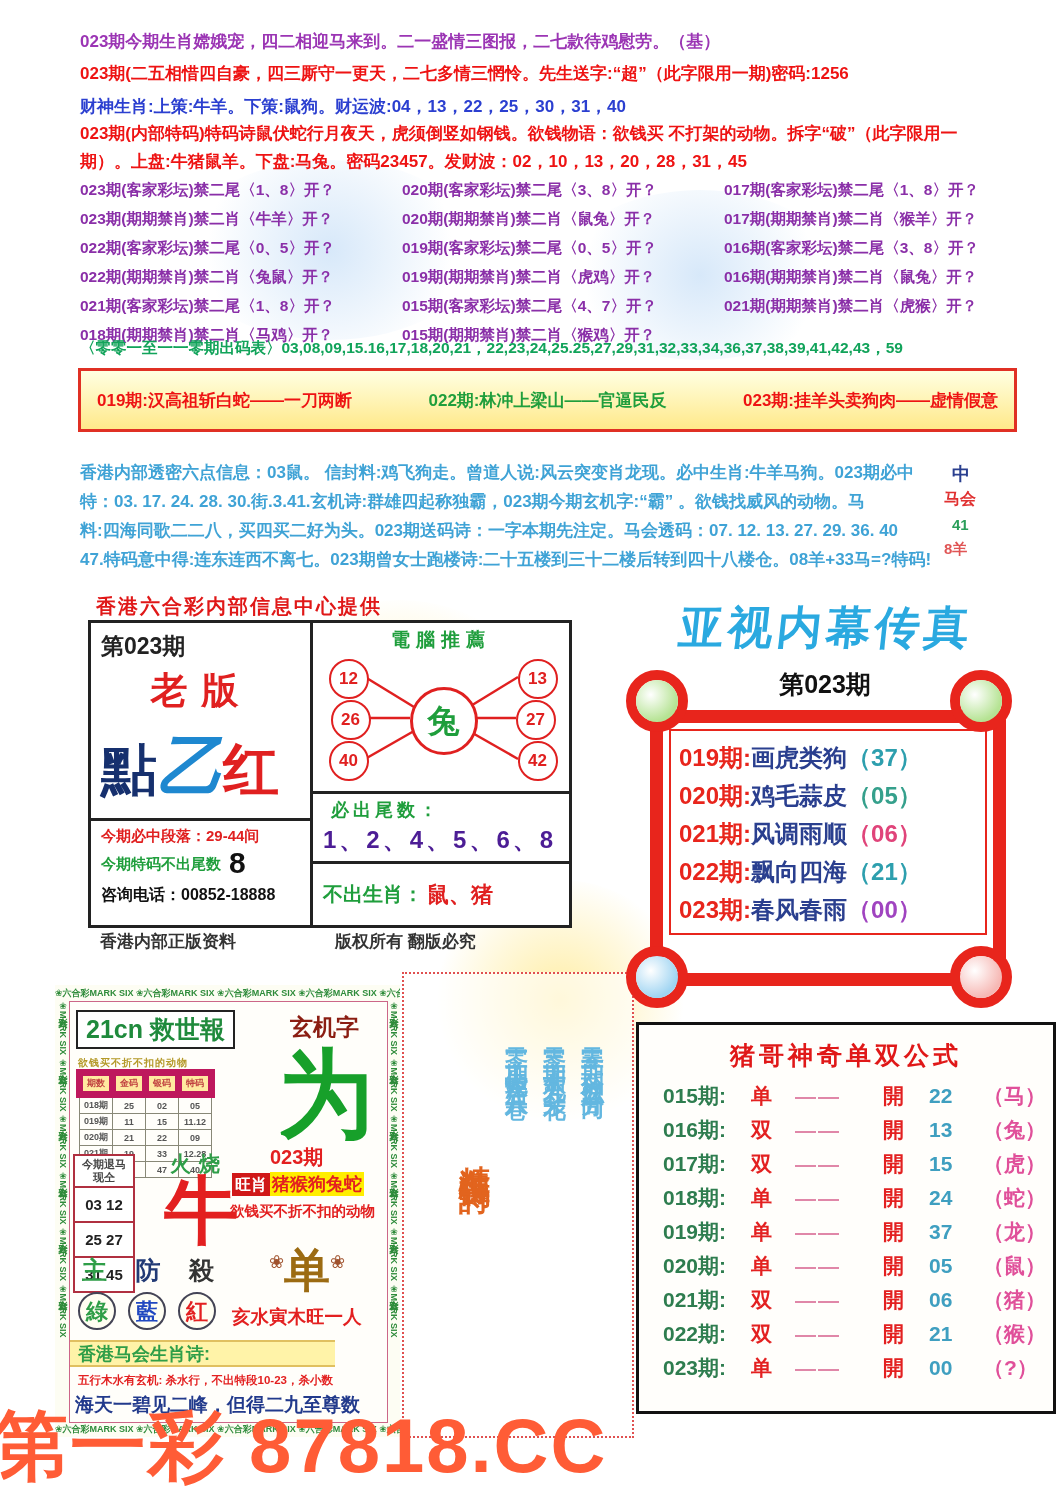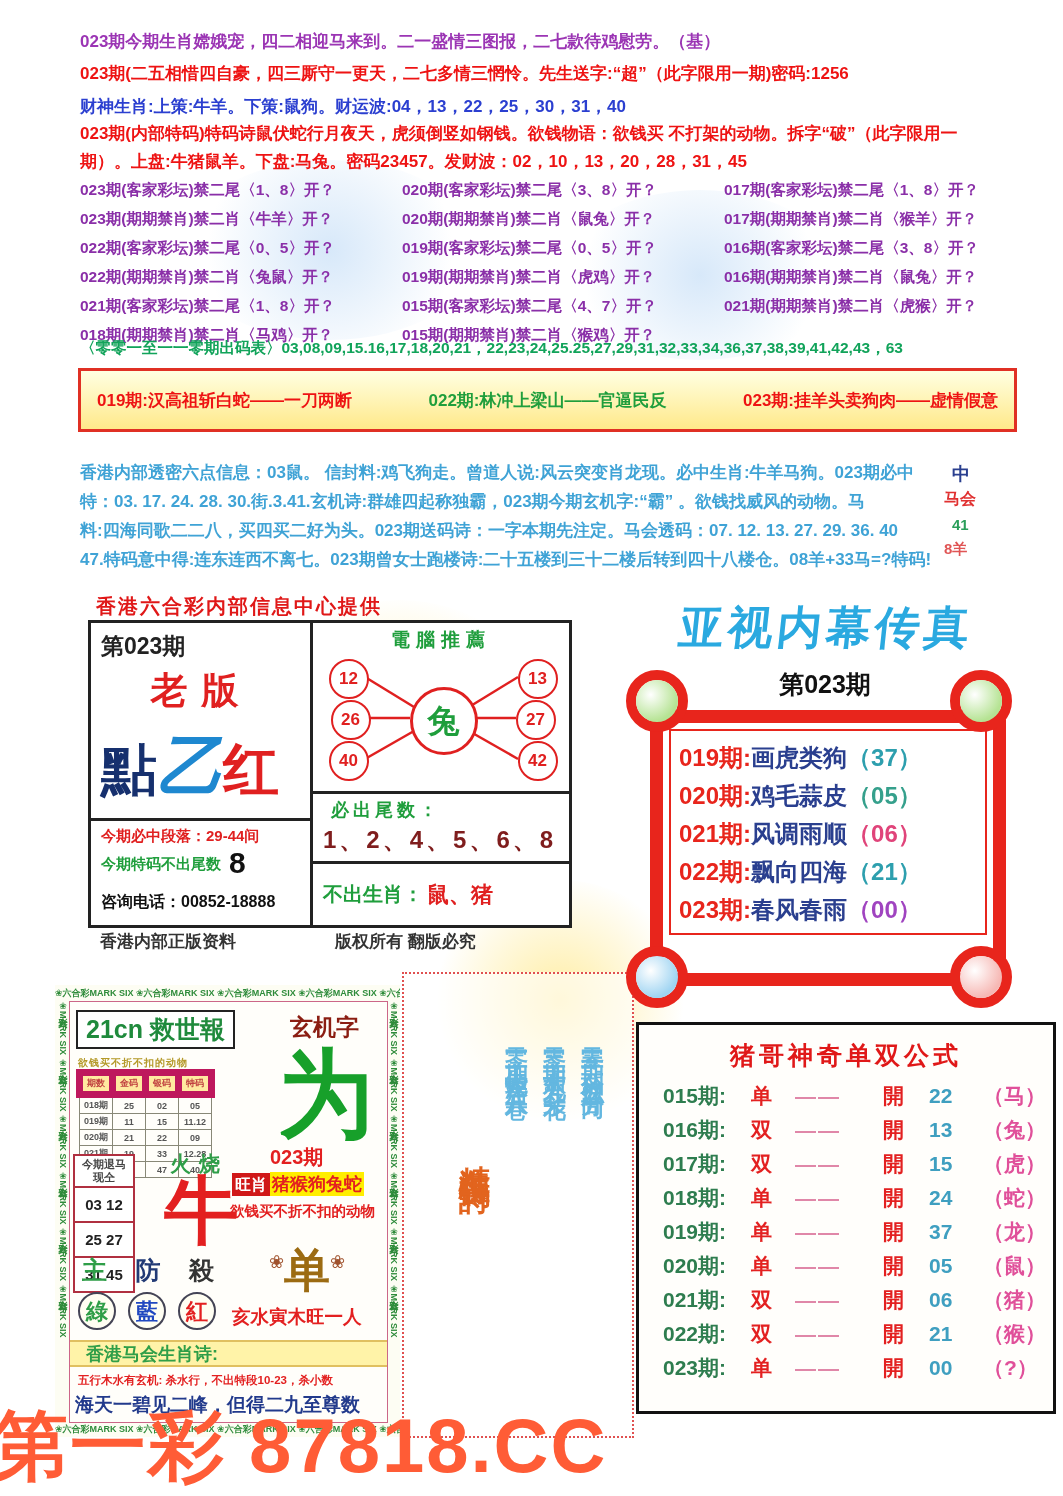--- a/index.html
+++ b/index.html
@@ -1,17 +1,17 @@
 <!DOCTYPE html>
 <html><head>
 <meta charset="utf-8">
 <style>
   html,body{margin:0;padding:0;background:#fff;}
   .page{position:relative;width:1063px;height:1496px;background:#ffffff;overflow:hidden;
-        font-family:"Liberation Sans","DejaVu Sans",sans-serif;font-weight:bold;}
+        font-family:"Liberation Sans","DejaVu Sans",sans-serif;font-weight:bold;border-radius:30px;}
   .nowrap{white-space:nowrap;}
 
   
   .wm-y{position:absolute;border-radius:50%;background:radial-gradient(circle,rgba(255,223,90,.55),rgba(255,223,90,0) 70%);z-index:0;}
   .wm-b{position:absolute;border-radius:50%;background:radial-gradient(circle,rgba(150,195,240,.38),rgba(150,195,240,0) 70%);z-index:0;}
   .z1{z-index:1;}
 
   
   .t-line{position:absolute;left:80px;white-space:nowrap;font-size:17px;}
   .c-purple{color:#9b35b4;} .c-red{color:#ee1313;} .c-blue{color:#2b3fd0;}
@@ -38,32 +38,32 @@
   .hk-issue{font-size:23px;color:#222;}
   .hk-laoban{font-size:37px;color:#e02020;letter-spacing:14px;text-align:center;margin-top:4px;}
   .hk-big{margin-top:6px;white-space:nowrap;}
   .hk-big .b1{font-size:56px;color:#16306e;}
   .hk-big .b2{font-size:66px;color:#1e88d0;font-style:italic;}
   .hk-big .b3{font-size:56px;color:#e02020;}
   .hk-divider{border-top:3px solid #222;margin:6px -8px 6px -10px;}
   .hk-duan{font-size:15px;color:#e02020;white-space:nowrap;}
   .hk-wei{font-size:15px;color:#1f9e3c;white-space:nowrap;}
   .hk-wei .num{font-size:30px;color:#111;vertical-align:-4px;margin-left:8px;}
-  .hk-phone{font-size:16px;color:#111;margin-top:12px;white-space:nowrap;}
+  .hk-phone{font-size:16px;color:#111;margin-top:5px;white-space:nowrap;}
   .hk-right{flex:1;display:flex;flex-direction:column;}
   .pick-sec{height:168px;border-bottom:3px solid #222;position:relative;}
   .pick-title{text-align:center;color:#1f9e3c;font-size:19px;letter-spacing:6px;margin-top:4px;}
   .pick-wrap{position:relative;width:245px;height:130px;margin:2px auto 0;}
   .pick-c{position:absolute;border:2.5px solid #e02020;border-radius:50%;background:#fff;
           width:36px;height:36px;line-height:36px;text-align:center;font-size:17px;color:#e02020;}
   .pick-center{position:absolute;border:3px solid #e02020;border-radius:50%;background:#fff;
           width:62px;height:62px;line-height:62px;text-align:center;font-size:32px;color:#1f9e3c;left:91px;top:32px;}
   .tail-sec{height:70px;border-bottom:3px solid #222;padding:4px 10px;box-sizing:border-box;}
   .tail-label{color:#1f9e3c;font-size:18px;letter-spacing:4px;margin-left:8px;}
-  .tail-val{color:#7f1d1d;font-size:24px;letter-spacing:3px;margin-top:2px;}
+  .tail-val{color:#4c1d95;font-size:24px;letter-spacing:3px;margin-top:2px;}
   .noz-sec{flex:1;display:flex;align-items:center;padding-left:10px;}
   .noz-label{color:#1f9e3c;font-size:20px;}
   .noz-val{color:#e02020;font-size:22px;margin-left:4px;}
   .hk-foot{position:absolute;top:930px;font-size:17px;color:#333;z-index:1;white-space:nowrap;}
 
   
   .ya-title{position:absolute;left:636px;top:598px;width:380px;text-align:center;color:#2aa9e0;
             font-size:45px;letter-spacing:4px;transform:skewX(-6deg);z-index:1;white-space:nowrap;}
   .ya-issue{position:absolute;left:640px;top:668px;width:370px;text-align:center;font-size:25px;color:#111;z-index:1;}
   .ya-box{position:absolute;left:650px;top:710px;width:330px;height:250px;border:13px solid #e8251c;
@@ -105,23 +105,23 @@
   .ms-yq{position:absolute;left:160px;top:200px;font-size:14.5px;color:#e32020;white-space:nowrap;}
   .ms-dan{position:absolute;left:162px;top:238px;width:150px;text-align:center;font-size:46px;color:#9c6b12;}
   .ms-dan .orn{font-size:18px;color:#a0522d;vertical-align:18px;}
   .ms-hai{position:absolute;left:162px;top:302px;font-size:18.5px;color:#e32020;white-space:nowrap;}
   .ms-zfs{position:absolute;left:12px;top:252px;width:132px;display:flex;justify-content:space-between;font-size:25px;}
   .ms-zfs .z{color:#2f9e48;} .ms-zfs .f{color:#223a75;} .ms-zfs .s{color:#333;}
   .ms-cir{position:absolute;left:8px;top:290px;display:flex;gap:12px;}
   .ms-cir span{display:block;width:38px;height:38px;border:2.5px solid #445;border-radius:50%;
                background:#fffef2;line-height:36px;text-align:center;font-size:22px;box-sizing:border-box;}
   .ms-cir .g{color:#2f9e48;} .ms-cir .b{color:#2048c0;} .ms-cir .r{color:#e32020;}
-  .ms-band{position:absolute;left:0;top:338px;width:317px;height:27px;background:#fff3a8;
+  .ms-band{position:absolute;left:0;top:338px;width:265px;height:27px;background:#fff3a8;
            border-top:2px solid #e0c060;border-bottom:2px solid #e0c060;box-sizing:border-box;
-           color:#2f9e48;font-size:18px;line-height:24px;padding-left:16px;}
+           color:#2f9e48;font-size:18px;line-height:24px;padding-left:8px;}
   .ms-wx{position:absolute;left:8px;top:371px;font-size:11.5px;color:#e32020;white-space:nowrap;}
   .ms-ht{position:absolute;left:5px;top:390px;font-size:19px;color:#223a8c;white-space:nowrap;}
 
   
   .poem{position:absolute;left:402px;top:972px;width:228px;height:462px;border:2px dotted #e05050;z-index:1;background:rgba(255,255,255,.6);}
   .poem-cols{position:absolute;top:55px;right:16px;height:370px;writing-mode:vertical-rl;text-orientation:upright;}
   .poem-cols span{display:block;font-size:23px;color:#63b7e0;letter-spacing:5px;margin:0 7px;white-space:nowrap;}
   .poem-cols .pt{font-size:31px;color:#e2641e;letter-spacing:4px;margin-top:112px;}
 
   
@@ -166,21 +166,21 @@
     <div>022期(期期禁肖)禁二肖〈兔鼠〉开？</div>
     <div>019期(期期禁肖)禁二肖〈虎鸡〉开？</div>
     <div>016期(期期禁肖)禁二肖〈鼠兔〉开？</div>
     <div>021期(客家彩坛)禁二尾〈1、8〉开？</div>
     <div>015期(客家彩坛)禁二尾〈4、7〉开？</div>
     <div>021期(期期禁肖)禁二肖〈虎猴〉开？</div>
     <div>018期(期期禁肖)禁二肖〈马鸡〉开？</div>
     <div>015期(期期禁肖)禁二肖〈猴鸡〉开？</div>
   </div>
 
-  <div class="t-line c-green z1" style="top:338px;font-size:15.5px;">〈零零一至一一零期出码表〉03,08,09,15.16,17,18,20,21，22,23,24,25.25,27,29,31,32,33,34,36,37,38,39,41,42,43，63</div>
+  <div class="t-line c-green z1" style="top:338px;font-size:15.5px;">〈零零一至一一零期出码表〉03,08,09,15.16,17,18,20,21，22,23,24,25.25,27,29,31,32,33,34,36,37,38,39,41,42,43，59</div>
 
   <div class="ybox">
     <span class="c-red nowrap">019期:汉高祖斩白蛇——一刀两断</span>
     <span class="nowrap" style="color:#1f9e3c;">022期:林冲上梁山——官逼民反</span>
     <span class="c-red nowrap">023期:挂羊头卖狗肉——虚情假意</span>
   </div>
 
   <div class="secret">
     <div>香港内部透密六点信息：03鼠。 信封料:鸡飞狗走。曾道人说:风云突变肖龙现。必中生肖:牛羊马狗。023期必中</div>
     <div>特：03. 17. 24. 28. 30.街.3.41.玄机诗:群雄四起称独霸，023期今期玄机字:“霸” 。欲钱找威风的动物。马</div>

